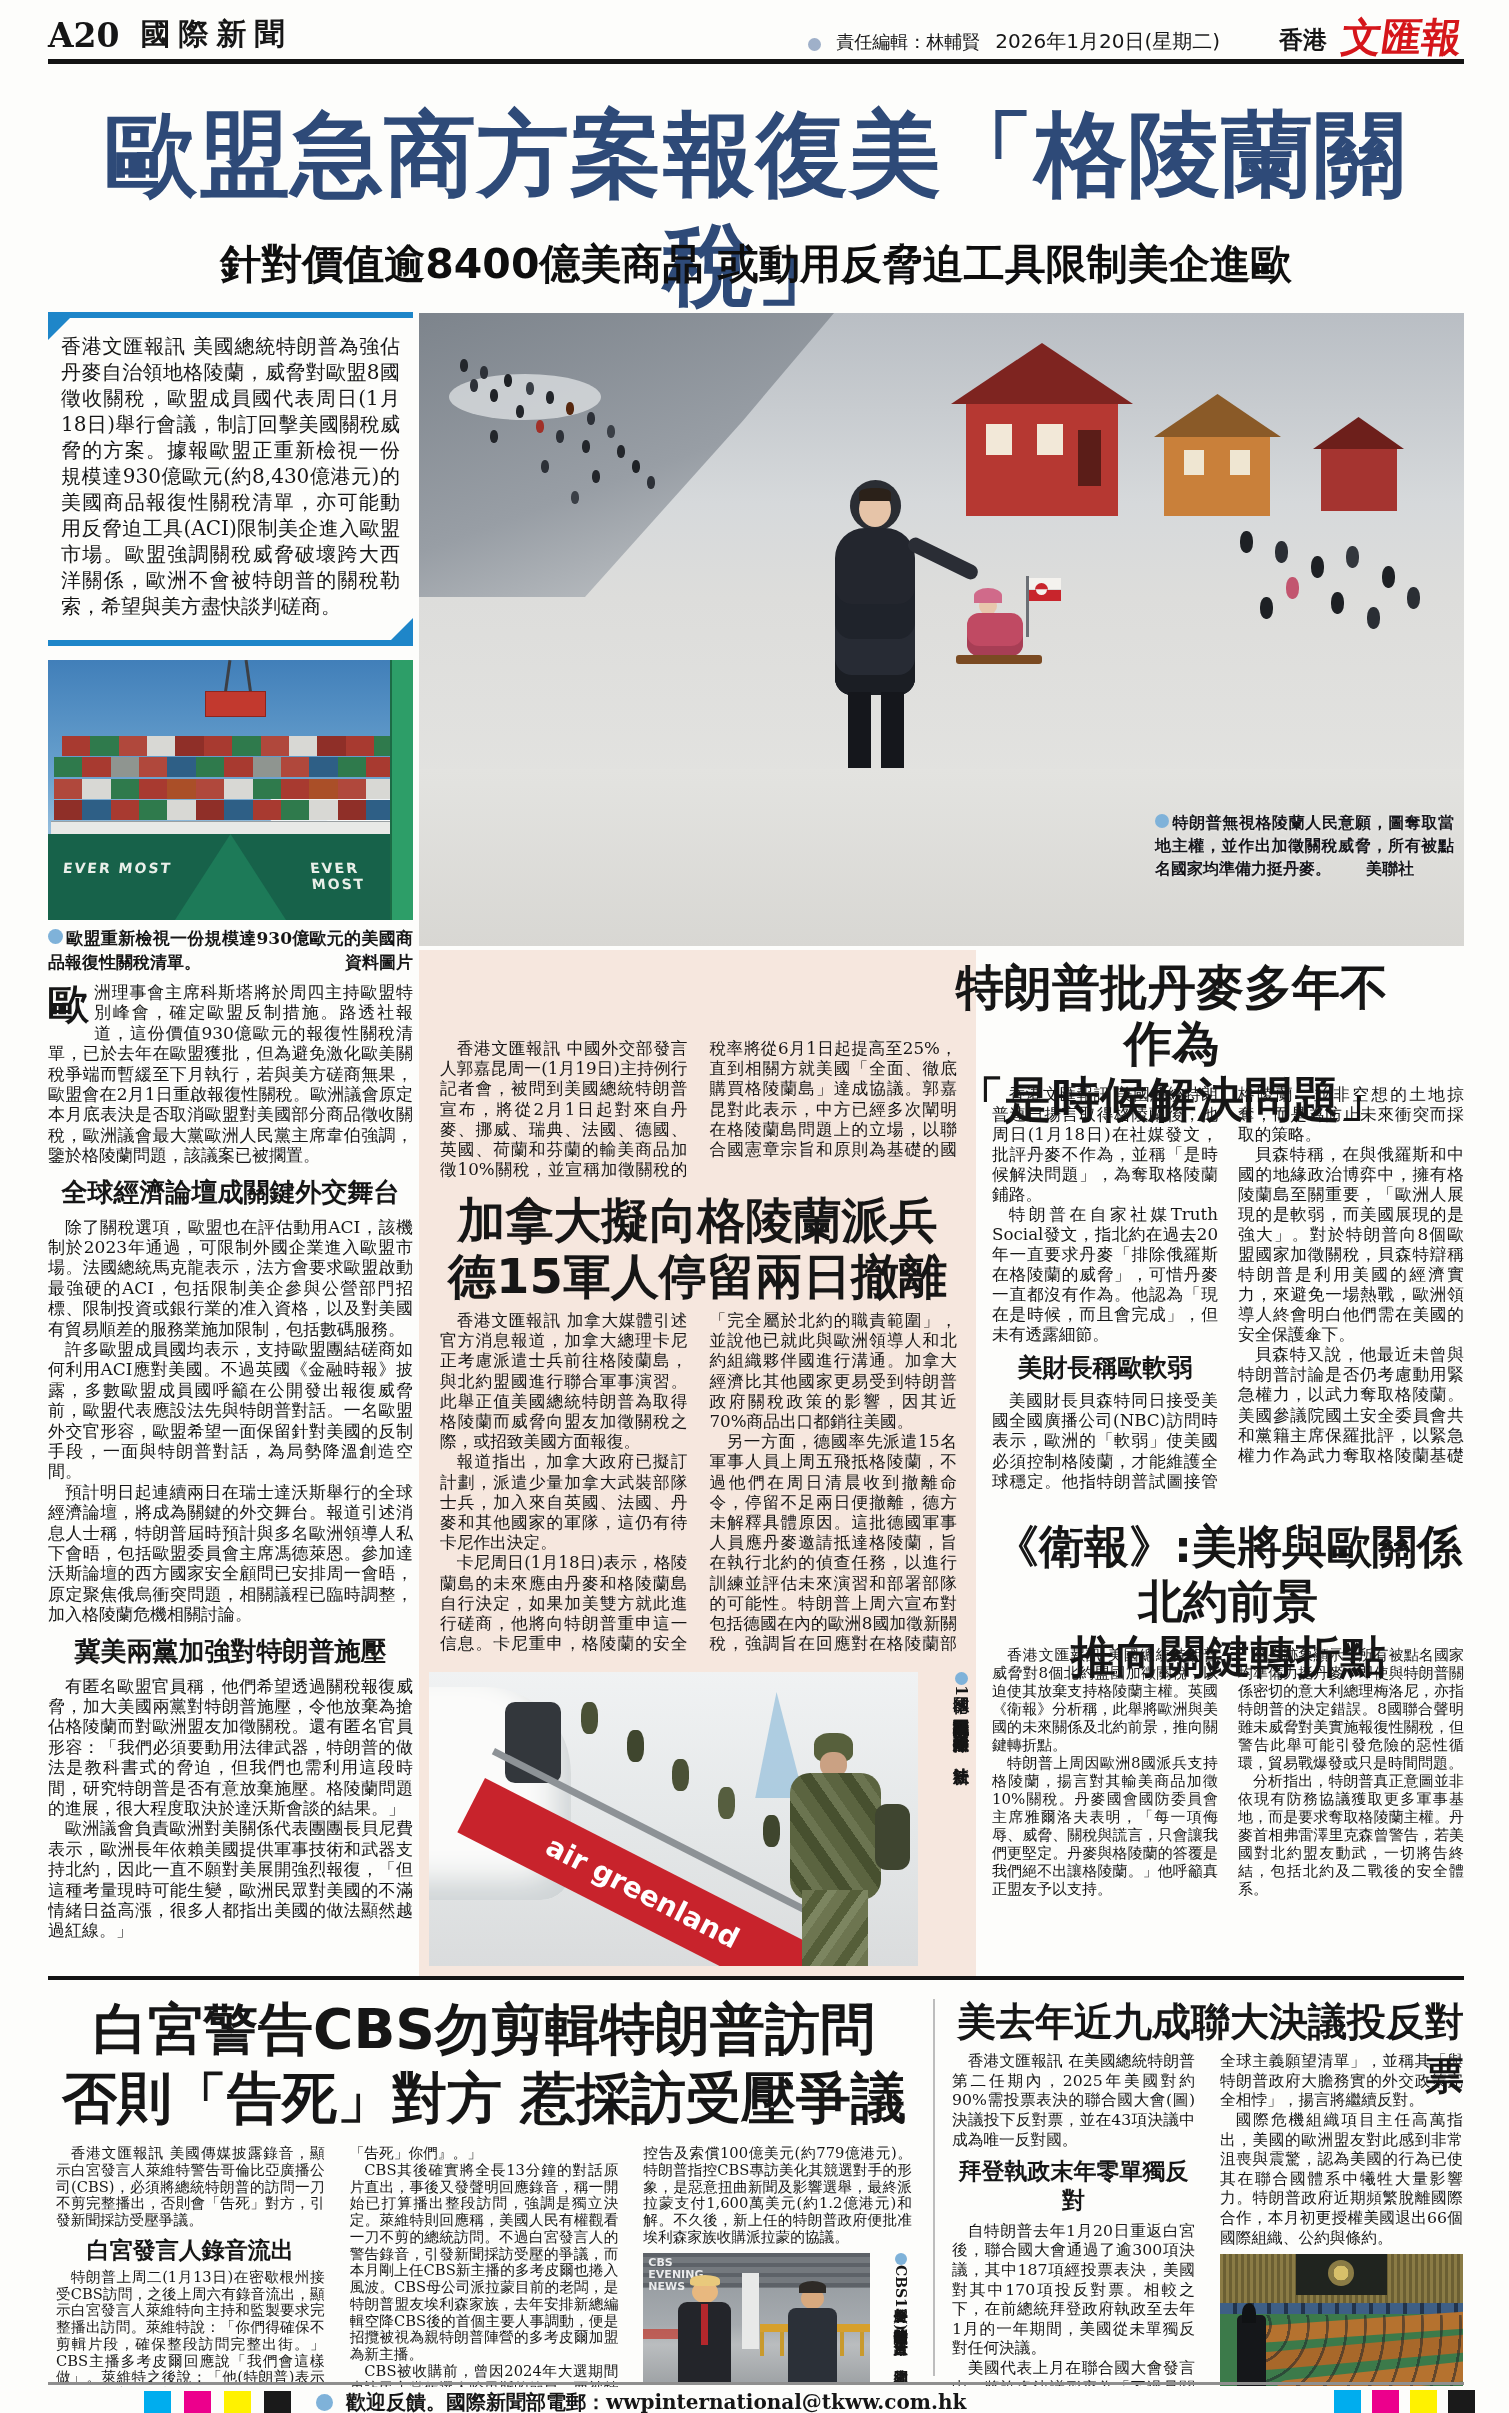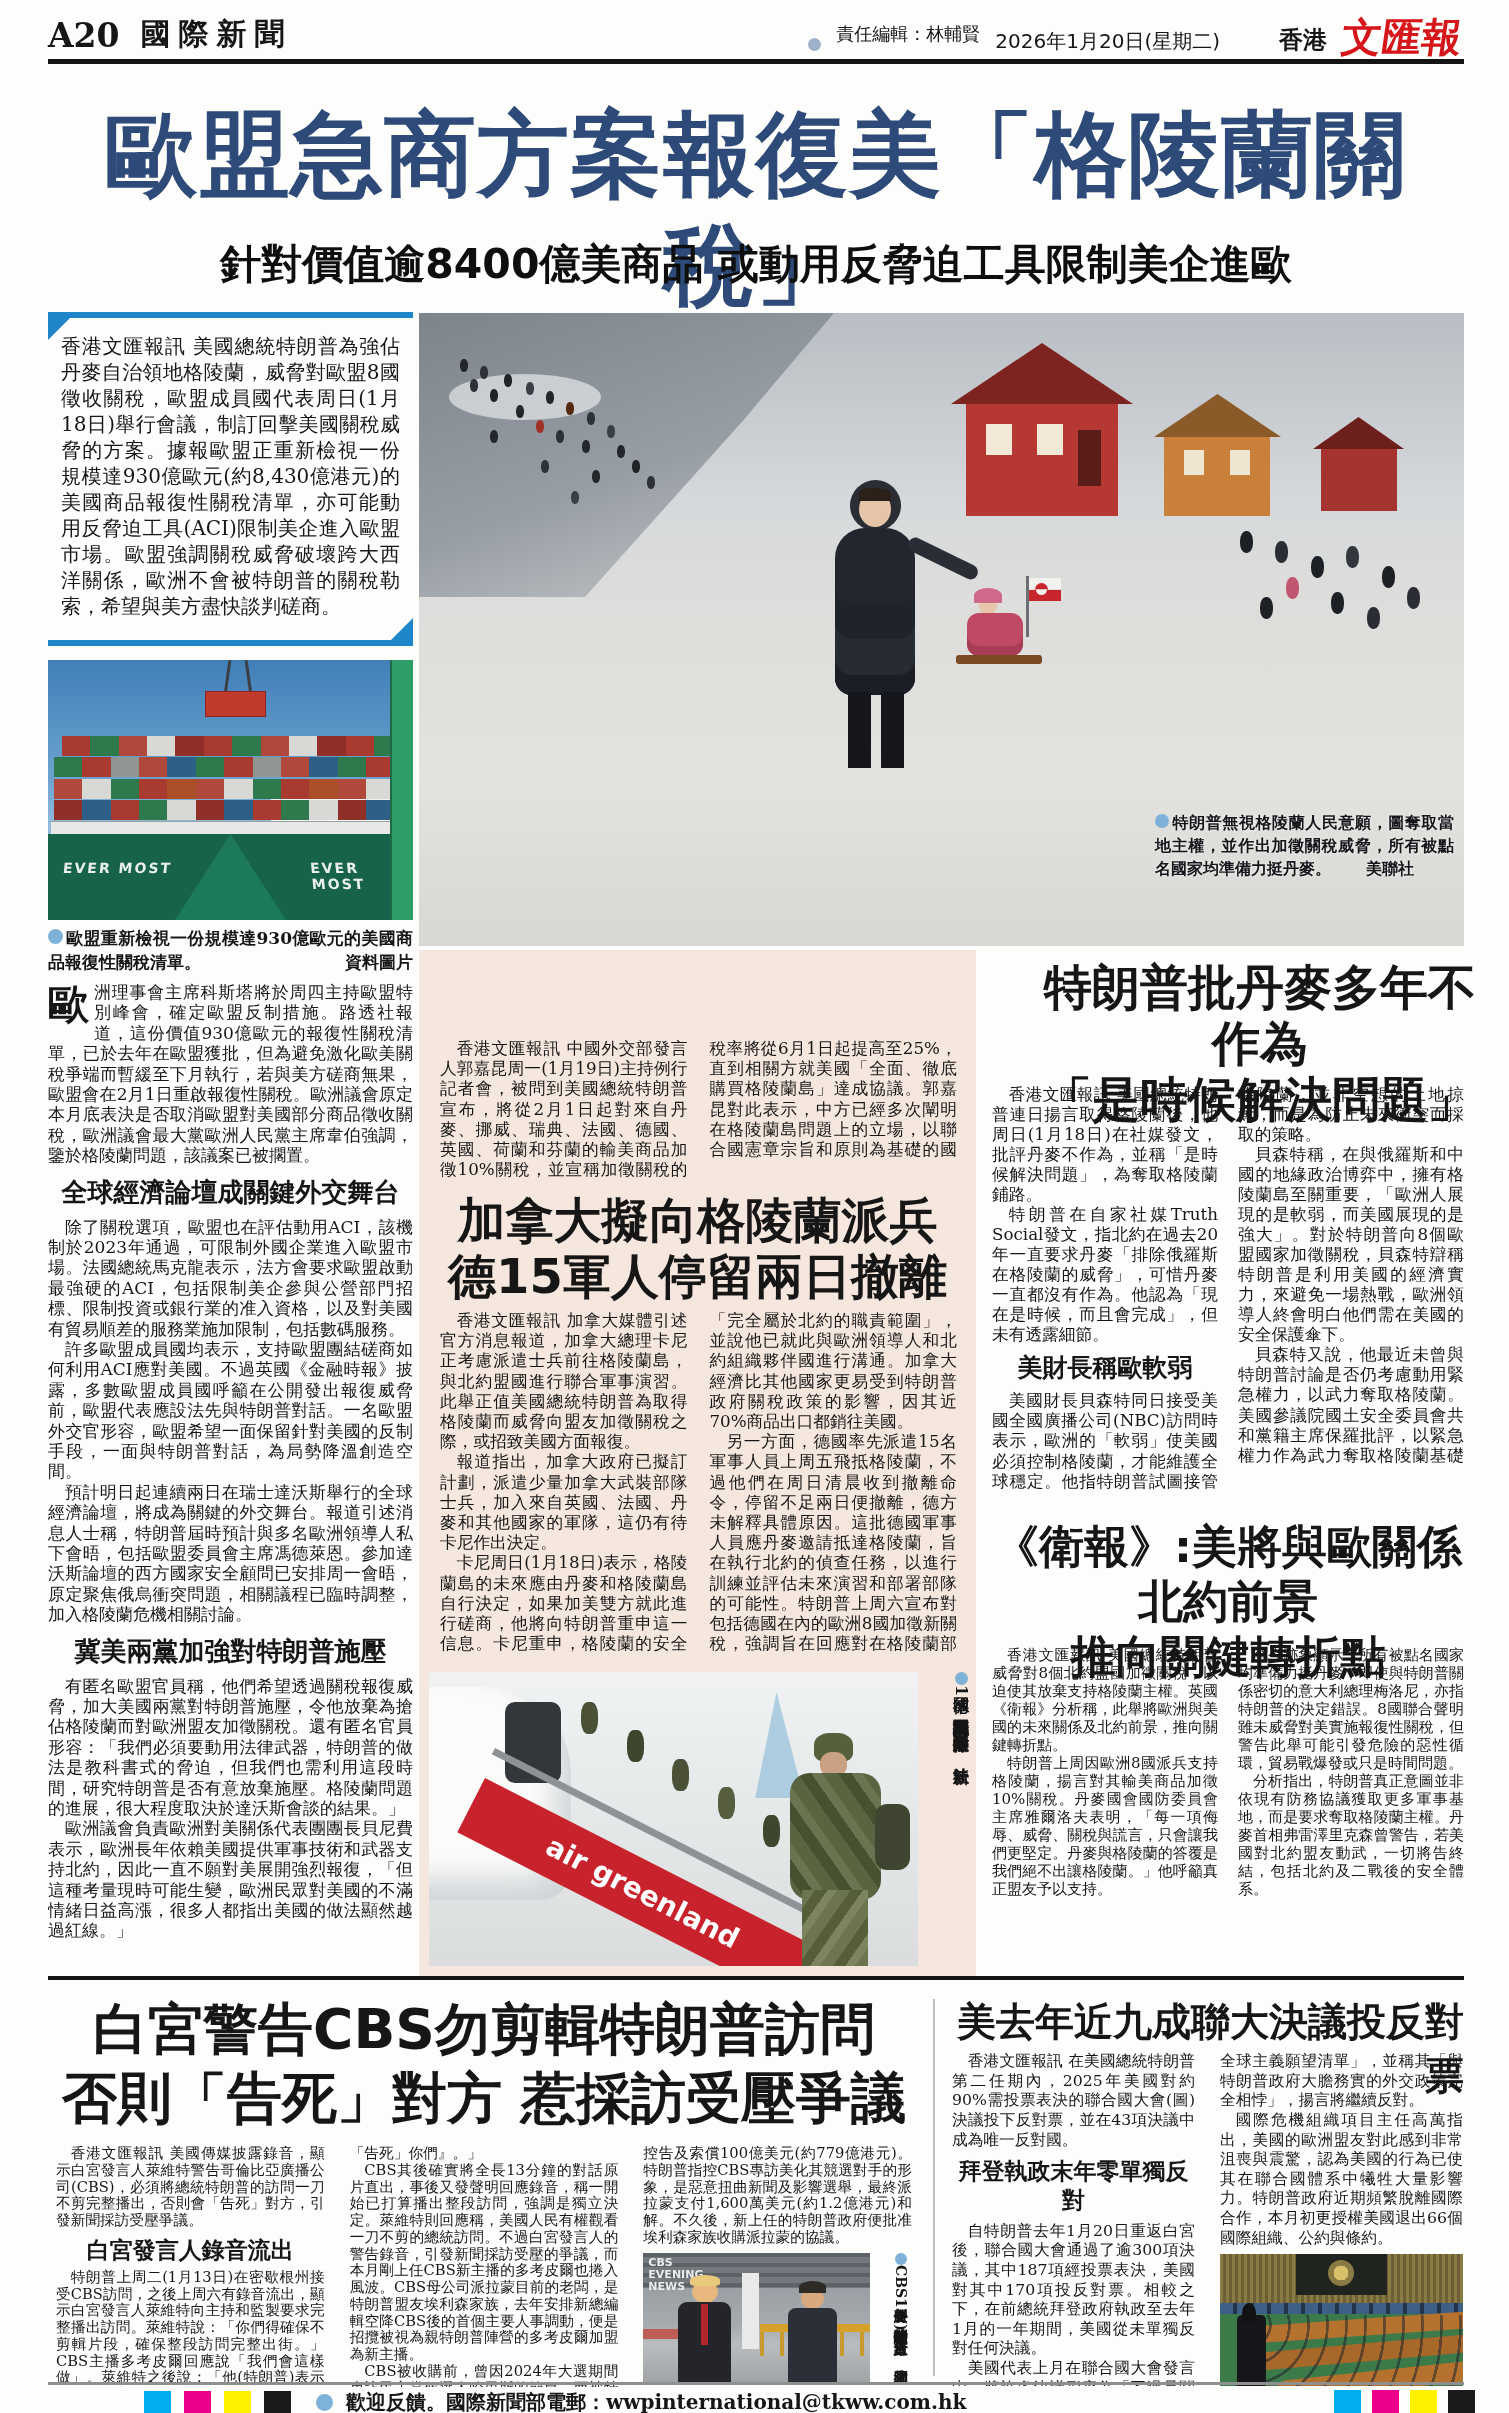--- a/index.html
+++ b/index.html
@@ -8,21 +8,21 @@
   .abs{position:absolute;}
   .jt{text-align:justify;}
   p{margin:0;text-indent:1em;}
   .nt{text-indent:0;}
   
   .hdr-left{left:48px;top:14px;display:flex;align-items:flex-end;gap:21px;}
   .pageno{font-size:33px;font-weight:700;}
   .section-name{font-size:30px;font-weight:900;letter-spacing:8px;font-family:"DejaVu Sans","Liberation Sans",sans-serif;}
   .hdr-right{right:48px;top:17px;display:flex;align-items:flex-end;gap:15px;}
   .ed-dot{width:13px;height:13px;border-radius:50%;background:#9fb0c9;margin-bottom:6px;}
-  .ed-label{font-size:18px;margin-bottom:11px;font-family:"DejaVu Sans","Liberation Sans",sans-serif;}
+  .ed-label{font-size:18px;margin-bottom:3px;font-family:"DejaVu Sans","Liberation Sans",sans-serif;}
   .hdr-date{font-size:20px;margin-bottom:2px;font-family:"DejaVu Sans","Liberation Sans",sans-serif;}
   .hdr-city{font-size:24px;font-weight:700;margin-bottom:1px;font-family:"DejaVu Sans","Liberation Sans",sans-serif;margin-left:44px;}
   .masthead{font-size:40px;font-weight:900;color:#d5161b;transform:skewX(-8deg);line-height:1;}
   .hdr-rule{left:48px;top:59px;width:1416px;height:4.6px;background:#141414;}
   
   .main-headline{left:48px;top:99px;width:1416px;text-align:center;font-size:92px;line-height:1.2;
                  font-weight:900;color:#2e4a78;letter-spacing:1px;}
   .main-subheadline{left:48px;top:237px;width:1416px;text-align:center;font-size:41px;font-weight:700;color:#0e0e0e;
                     font-family:"DejaVu Sans","Liberation Sans",sans-serif;}
   
@@ -48,21 +48,21 @@
   .pink{left:419px;top:950px;width:557px;height:1028px;background:#f6e7de;}
   .china-hl{left:419px;top:972px;width:557px;text-align:center;font-size:47px;font-weight:900;
             font-family:"DejaVu Sans","Liberation Sans",sans-serif;}
   .china-body{left:440px;top:1038px;width:517px;height:148px;column-count:2;column-gap:22px;
               font-size:16.7px;line-height:1.21;overflow:hidden;}
   .canada-hl{left:419px;top:1192px;width:557px;text-align:center;font-size:48px;line-height:1.17;font-weight:900;
              font-family:"DejaVu Sans","Liberation Sans",sans-serif;}
   .canada-body{left:440px;top:1310px;width:517px;height:350px;column-count:2;column-gap:22px;
                font-size:16.7px;line-height:1.21;overflow:hidden;}
   
-  .trump-hl{left:1024px;top:959px;width:472px;text-align:center;font-size:48px;line-height:1.17;font-weight:900;
+  .trump-hl{left:936px;top:959px;width:472px;text-align:center;font-size:48px;line-height:1.17;font-weight:900;
             font-family:"DejaVu Sans","Liberation Sans",sans-serif;}
   .trump-body{left:992px;top:1084px;width:472px;height:416px;column-count:2;column-gap:20px;
               font-size:16.7px;line-height:1.2;overflow:hidden;}
   .subhd2{font-family:"DejaVu Sans","Liberation Sans",sans-serif;font-weight:900;font-size:25px;text-align:center;
           margin:9px 0 7px 0;text-indent:0;}
   .guard-hl{left:992px;top:1520px;width:472px;text-align:center;font-size:45px;line-height:1.22;font-weight:900;
             font-family:"DejaVu Sans","Liberation Sans",sans-serif;}
   .guard-body{left:992px;top:1646px;width:472px;height:324px;column-count:2;column-gap:20px;
               font-size:15px;line-height:1.2;overflow:hidden;}
   

